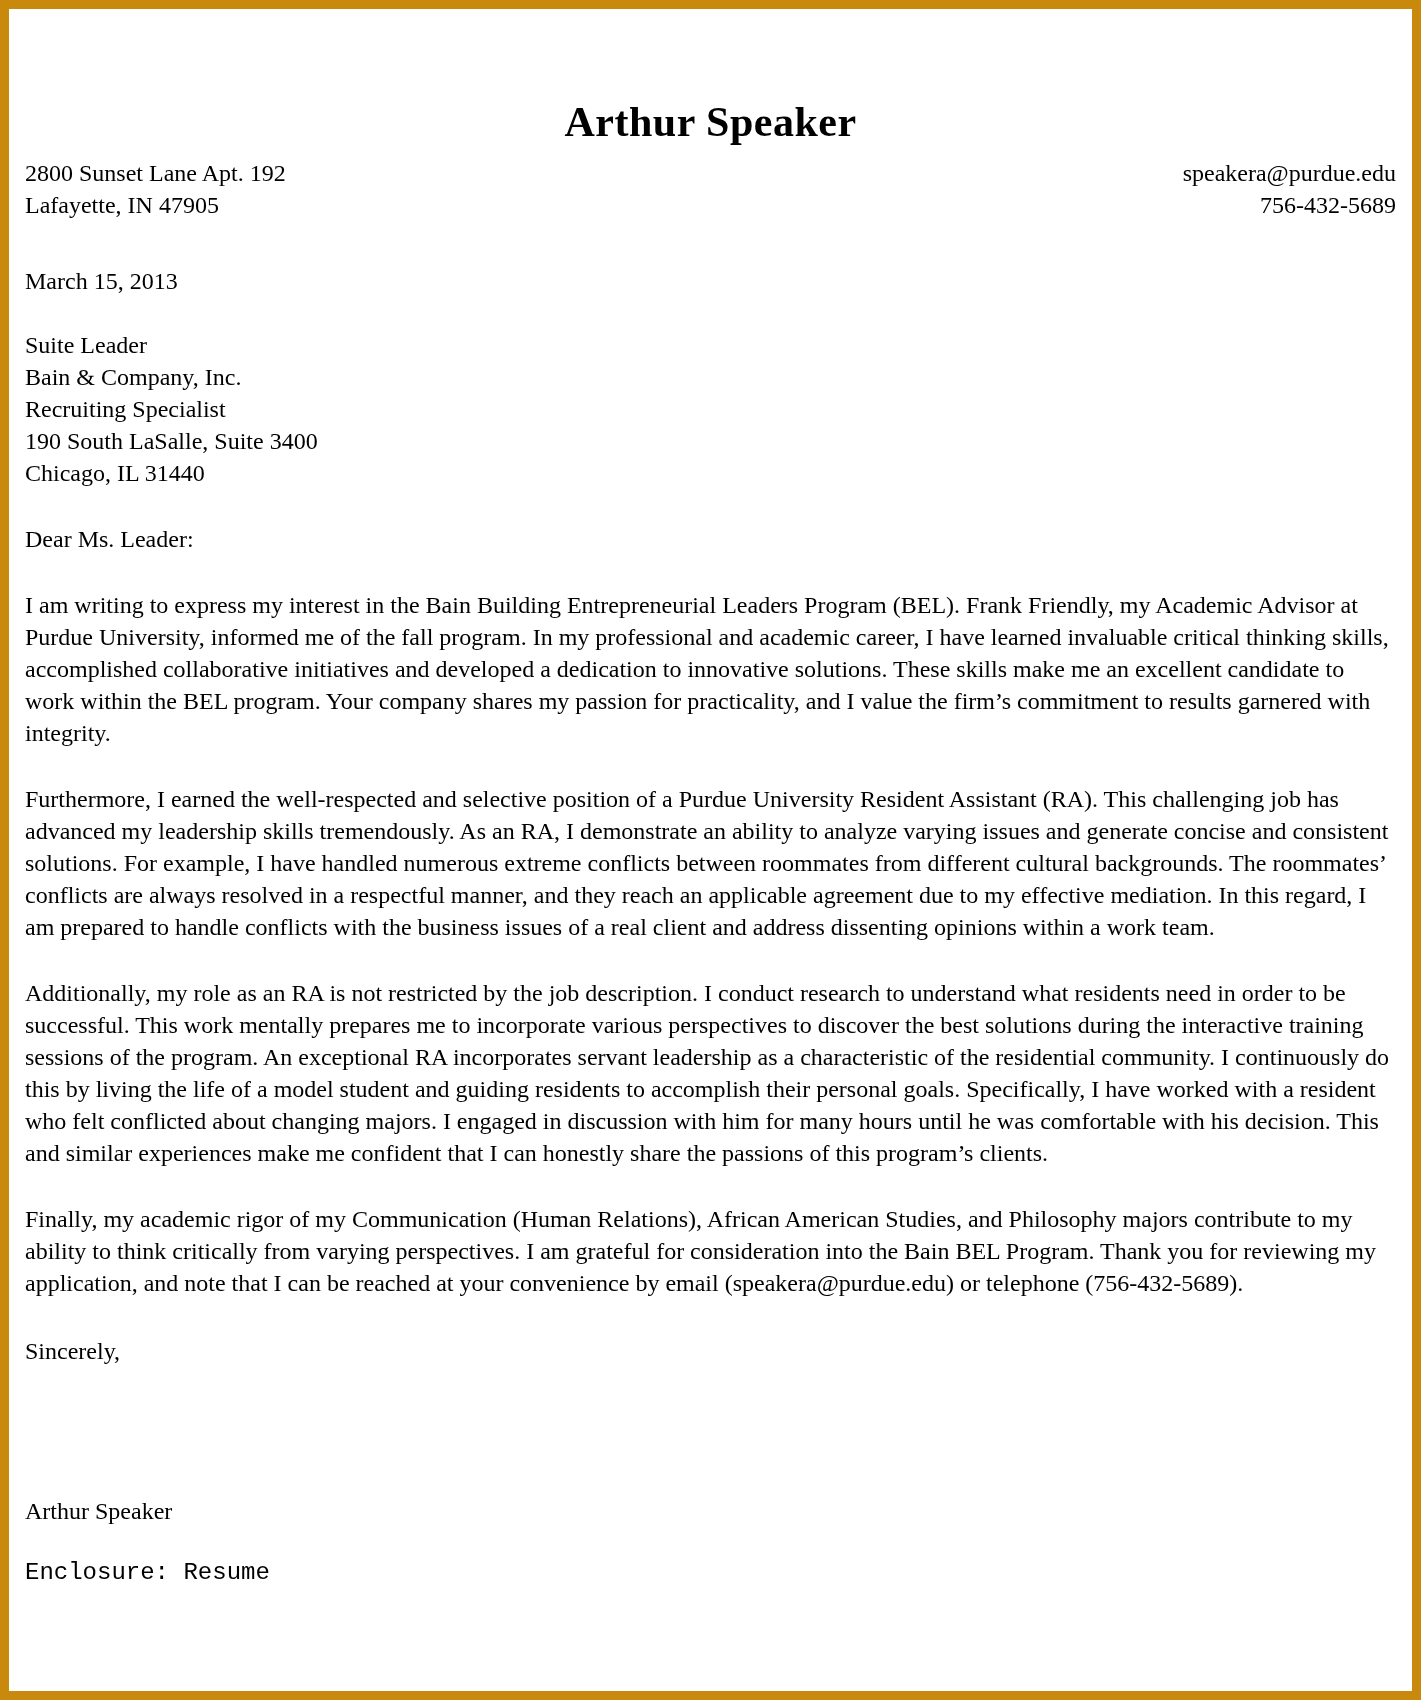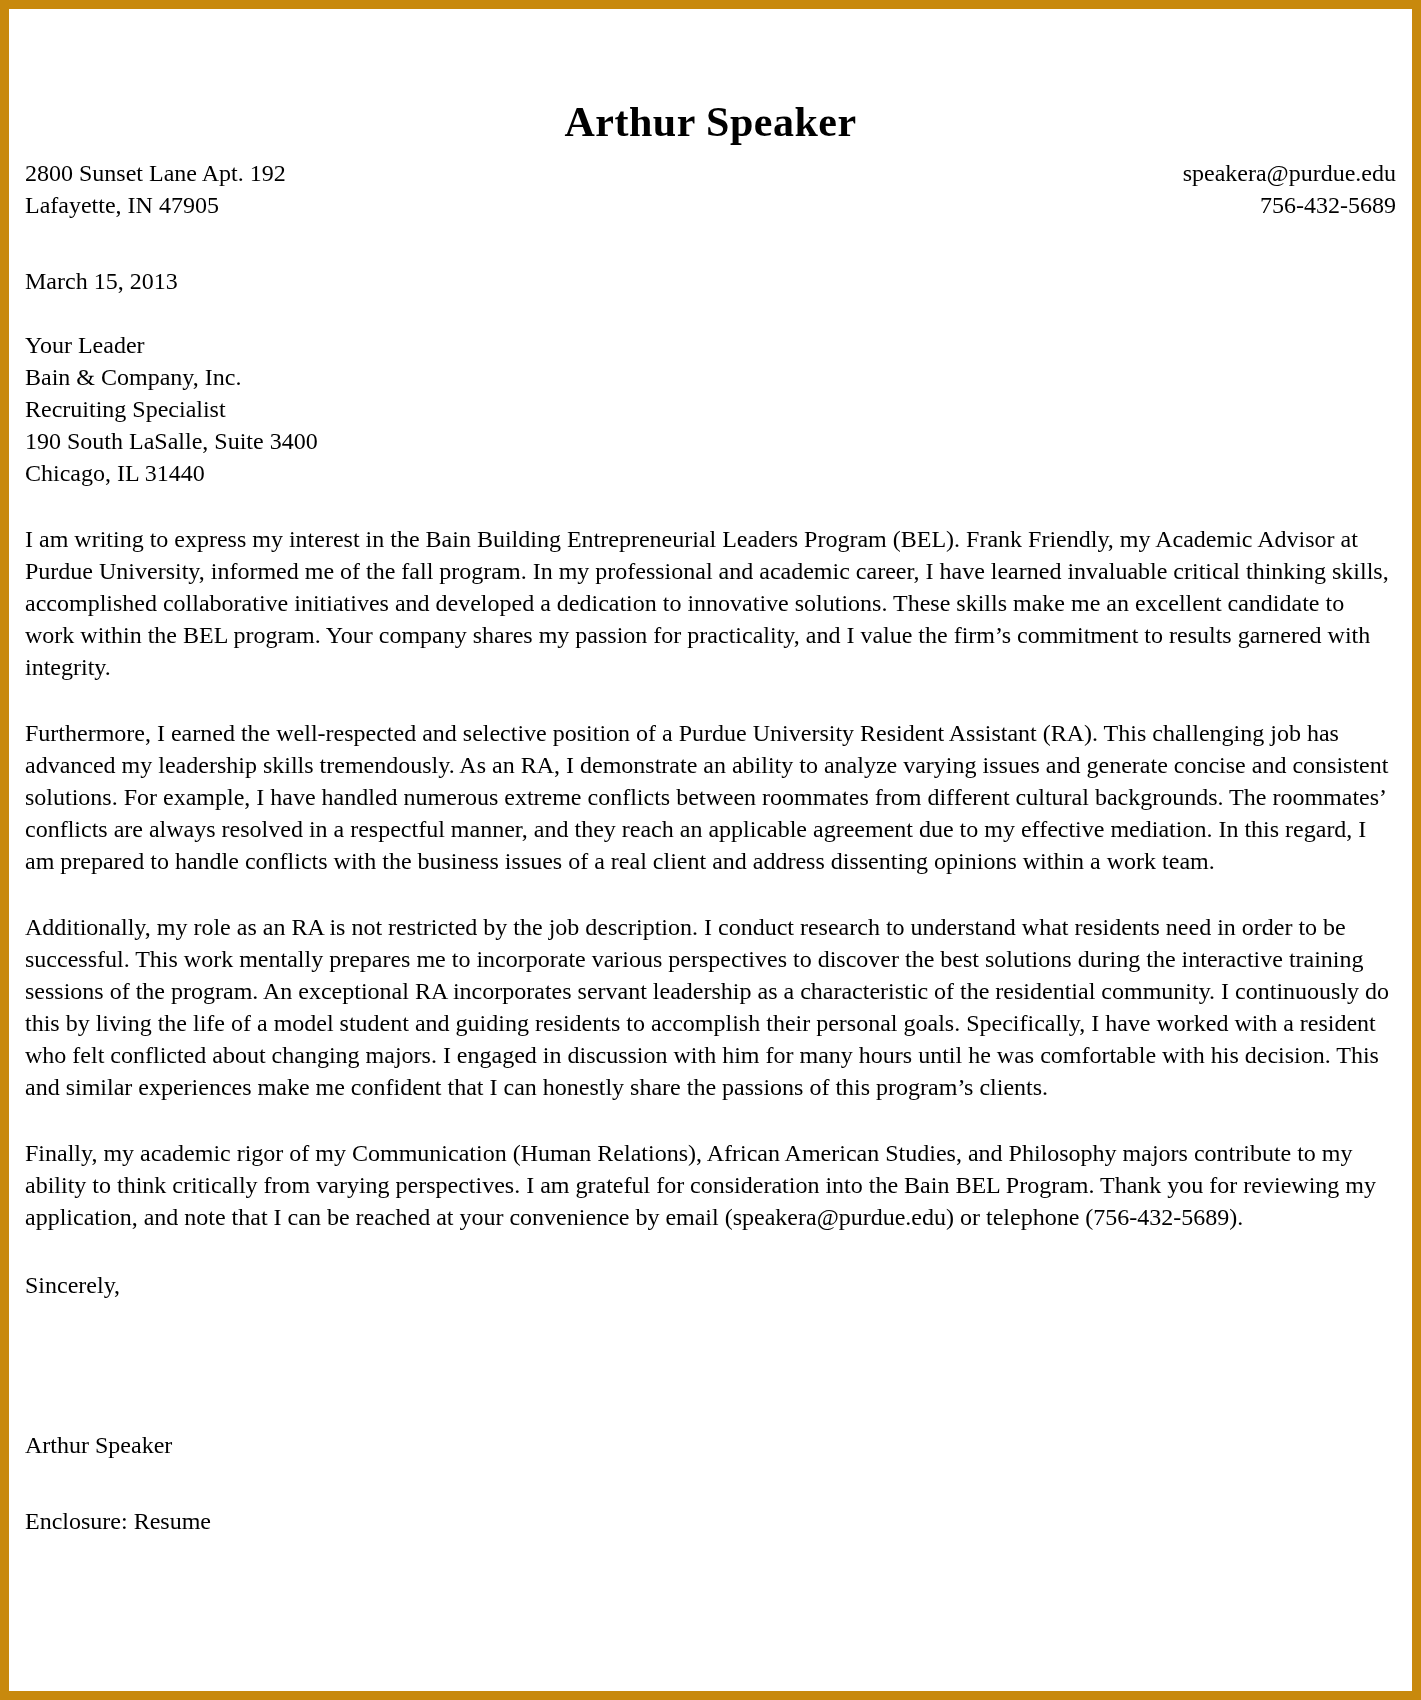--- a/index.html
+++ b/index.html
@@ -32,21 +32,21 @@
     margin-top: 10px;
   }
   .contact-left { text-align: left; }
   .contact-right { text-align: right; font-family: Liberation Serif, serif; }
   .date-line { margin-top: 44px; }
   .recipient-block { margin-top: 32px; }
   .salutation { margin-top: 34px; }
   p.body-para { margin: 34px 0 0 0; font-family: Liberation Serif, serif; }
   .valediction { margin-top: 36px; }
   .signature-name { margin-top: 128px; }
-  .enclosure { margin-top: 44px; }
+  .enclosure { margin-top: 30px; font-family: Liberation Mono, monospace; }
 </style>
 </head>
 <body>
 
 <div class="content">
 
   <h1 class="letter-name">Arthur Speaker</h1>
 
   <div class="contact-row">
     <div class="contact-left">
@@ -55,27 +55,28 @@
     </div>
     <div class="contact-right">
       <div>speakera@purdue.edu</div>
       <div>756-432-5689</div>
     </div>
   </div>
 
   <div class="date-line">March 15, 2013</div>
 
   <div class="recipient-block">
-    <div>Your Leader</div>
+    <div>Suite Leader</div>
     <div>Bain &amp; Company, Inc.</div>
     <div>Recruiting Specialist</div>
     <div>190 South LaSalle, Suite 3400</div>
     <div>Chicago, IL 31440</div>
   </div>
 
+  <div class="salutation">Dear Ms. Leader:</div>
 
   <p class="body-para">I am writing to express my interest in the Bain Building Entrepreneurial Leaders Program (BEL). Frank Friendly, my Academic Advisor at Purdue University, informed me of the fall program. In my professional and academic career, I have learned invaluable critical thinking skills, accomplished collaborative initiatives and developed a dedication to innovative solutions. These skills make me an excellent candidate to work within the BEL program. Your company shares my passion for practicality, and I value the firm’s commitment to results garnered with integrity.</p>
 
   <p class="body-para">Furthermore, I earned the well-respected and selective position of a Purdue University Resident Assistant (RA). This challenging job has advanced my leadership skills tremendously. As an RA, I demonstrate an ability to analyze varying issues and generate concise and consistent solutions. For example, I have handled numerous extreme conflicts between roommates from different cultural backgrounds. The roommates’ conflicts are always resolved in a respectful manner, and they reach an applicable agreement due to my effective mediation. In this regard, I am prepared to handle conflicts with the business issues of a real client and address dissenting opinions within a work team.</p>
 
   <p class="body-para">Additionally, my role as an RA is not restricted by the job description. I conduct research to understand what residents need in order to be successful. This work mentally prepares me to incorporate various perspectives to discover the best solutions during the interactive training sessions of the program. An exceptional RA incorporates servant leadership as a characteristic of the residential community. I continuously do this by living the life of a model student and guiding residents to accomplish their personal goals. Specifically, I have worked with a resident who felt conflicted about changing majors. I engaged in discussion with him for many hours until he was comfortable with his decision. This and similar experiences make me confident that I can honestly share the passions of this program’s clients.</p>
 
   <p class="body-para">Finally, my academic rigor of my Communication (Human Relations), African American Studies, and Philosophy majors contribute to my ability to think critically from varying perspectives. I am grateful for consideration into the Bain BEL Program. Thank you for reviewing my application, and note that I can be reached at your convenience by email (speakera@purdue.edu) or telephone (756-432-5689).</p>
 
   <div class="valediction">Sincerely,</div>

